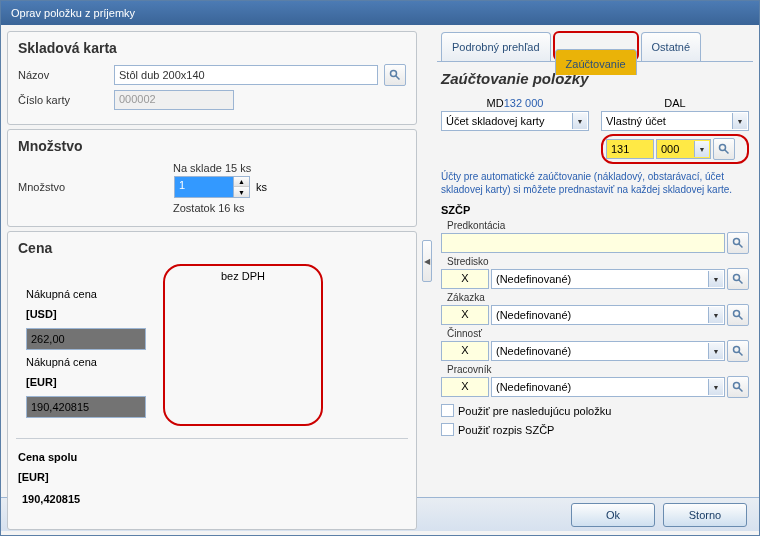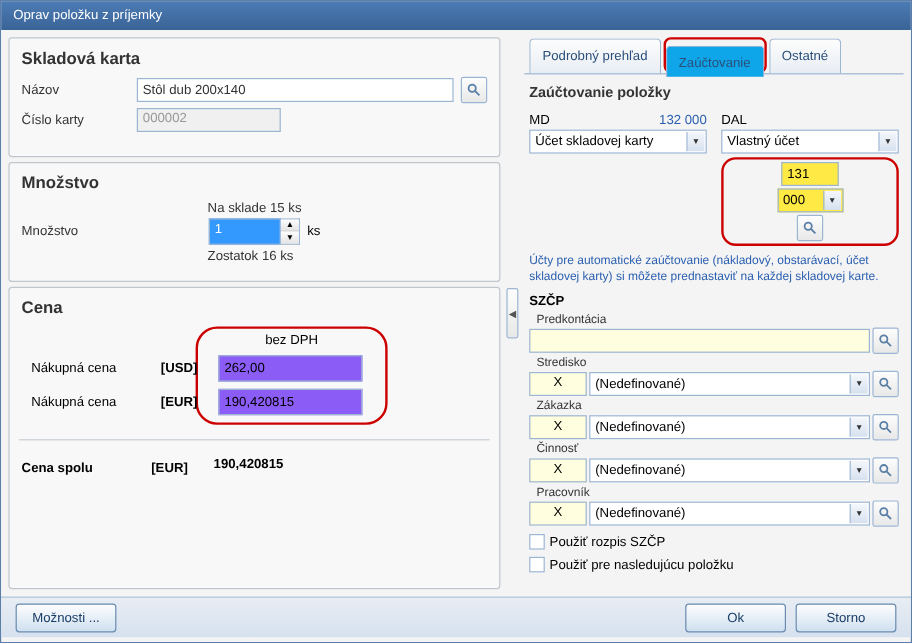--- a/index.html
+++ b/index.html
@@ -31,44 +31,44 @@
     
     .mnoz-info { margin-left: 155px; color: #333; margin-bottom: 2px; }
     .spinner { display: flex; }
     .spin-input { width: 60px; height: 22px; border: 1px solid #9cb5d3; padding: 2px 4px; background: #fff; }
     .spin-input.sel { background: #3399ff; color: #fff; }
     .spin-btns { display: flex; flex-direction: column; width: 16px; border: 1px solid #9cb5d3; border-left: none; }
     .spin-btn { height: 10px; background: linear-gradient(#fdfdfd, #e4e4e4); display: flex; align-items: center; justify-content: center; font-size: 7px; cursor: pointer; }
     .spin-btn:first-child { border-bottom: 1px solid #ccc; }
     
     .cena-head { text-align: center; margin-bottom: 6px; margin-left: 150px; width: 120px; }
-    .cena-row { display: flex; align-items: center; gap: 8px; margin-bottom: 6px; }
+    .cena-row { display: flex; gap: 8px; margin-bottom: 6px; flex-direction: column; }
     .cena-label { min-width: 100px; }
     .cena-cur { font-weight: bold; min-width: 40px; }
-    .cena-val { width: 120px; height: 22px; border: 1px solid #9cb5d3; padding: 2px 4px; background: #8b5cf6; }
+    .cena-val { width: 120px; height: 22px; border: 1px solid #9cb5d3; padding: 2px 4px; background: #737373; }
     
     .hl-red { border: 2px solid #c00; border-radius: 12px; padding: 4px 6px; }
     .hl-red-tab { border: 2px solid #c00; border-radius: 6px; padding: 0; }
     
     .splitter { width: 12px; display: flex; align-items: center; justify-content: center; }
     .splitter-handle { width: 10px; height: 42px; border: 1px solid #9cb5d3; background: linear-gradient(#fdfdfd, #e8e8e8); border-radius: 2px; display: flex; align-items: center; justify-content: center; font-size: 8px; color: #555; cursor: pointer; }
     
     .tabs { display: flex; align-items: flex-end; border-bottom: 1px solid #9cb5d3; margin-bottom: 8px; padding-left: 4px; gap: 2px; }
     .tab { padding: 8px 10px; border: 1px solid #9cb5d3; border-bottom: none; border-top-left-radius: 4px; border-top-right-radius: 4px; background: linear-gradient(#fdfdfd, #e8edf3); cursor: pointer; color: #2a4f7a; }
-    .tab.active { background: #0ea5e9; color: #2a4f7a; font-weight: normal; position: relative; top: 5px; padding-bottom: 5px; }
-    
-    .right-section-title { font-weight: bold; color: #333; margin-bottom: 10px; font-size: 12px; }
+    .tab.active { background: #eab308; color: #2a4f7a; font-weight: normal; position: relative; top: 16px; padding-bottom: 5px; }
+    
+    .right-section-title { font-weight: bold; color: #333; margin-bottom: 10px; font-size: 15px; font-style: italic; }
     
     .select { border: 1px solid #9cb5d3; height: 20px; padding: 1px 4px; background: #fff; display: flex; align-items: center; justify-content: space-between; }
     .select.yellow { background: #ffe945 !important; }
     .dd-arrow { width: 15px; height: 16px; background: linear-gradient(#f4f7fb, #d6e1ef); border-left: 1px solid #9cb5d3; margin-right: -3px; display: flex; align-items: center; justify-content: center; font-size: 7px; color: #333; }
     
     .md-row { display: flex; gap: 12px; margin-bottom: 2px; margin-top: 4px; }
     .md-col { flex: 1; }
-    .md-header { display: flex; justify-content: space-between; margin-bottom: 2px; }
+    .md-header { display: flex; justify-content: center; margin-bottom: 2px; }
     .md-num { color: #2a5fb0; }
     
     .yellow-group { display: flex; gap: 2px; align-items: center; margin-top: 4px; }
     .y-input { width: 48px; height: 20px; background: #ffe945; border: 1px solid #9cb5d3; padding: 2px 4px; }
     
     .hint { color: #2a5fb0; font-size: 10px; line-height: 1.3; margin-top: 6px; margin-bottom: 8px; }
     
     .szcp-title { font-weight: bold; margin-bottom: 4px; }
     .szcp-row { margin-bottom: 2px; }
     .szcp-sublabel { color: #333; margin-bottom: 1px; margin-left: 6px; font-size: 10px; }
@@ -193,21 +193,21 @@
           </div>
           <div class="md-col">
             <div class="md-header">
               <span>DAL</span>
             </div>
             <div class="select">
               <span>Vlastný účet</span>
               <div class="dd-arrow">▼</div>
             </div>
             <div class="hl-red" style="margin-top:3px; padding:2px 3px;">
-              <div class="yellow-group" style="margin-top:0;flex-direction:column;">
+              <div class="yellow-group" style="margin-top:0;">
                 <input class="y-input" value="131" style="">
                 <div class="select yellow" style="width:55px;">
                   <span>000</span>
                   <div class="dd-arrow">▼</div>
                 </div>
                 <div class="lookup-btn">
                   <svg class="lookup-icon" viewBox="0 0 16 16">
                       <circle cx="6" cy="6" r="4" fill="none" stroke="#5a7fa7" stroke-width="2"></circle>
                       <line x1="9" y1="9" x2="14" y2="14" stroke="#5a7fa7" stroke-width="2"></line>
                     </svg>
@@ -294,25 +294,25 @@
                 <svg class="lookup-icon" viewBox="0 0 16 16">
                   <circle cx="6" cy="6" r="4" fill="none" stroke="#5a7fa7" stroke-width="2"></circle>
                   <line x1="9" y1="9" x2="14" y2="14" stroke="#5a7fa7" stroke-width="2"></line>
                 </svg>
               </div>
           </div>
         </div>
 
         <div class="cb-row">
           <div class="cb"></div>
-          <span>Použiť rozpis SZČP</span>
+          <span>Použiť pre nasledujúcu položku</span>
         </div>
         <div class="cb-row">
           <div class="cb"></div>
-          <span>Použiť pre nasledujúcu položku</span>
+          <span>Použiť rozpis SZČP</span>
         </div>
       </div>
     </div>
   </div>
 
   <div class="footer">
     <div class="btn">Možnosti ...</div>
     <div class="footer-right">
       <div class="btn">Ok</div>
       <div class="btn">Storno</div>

